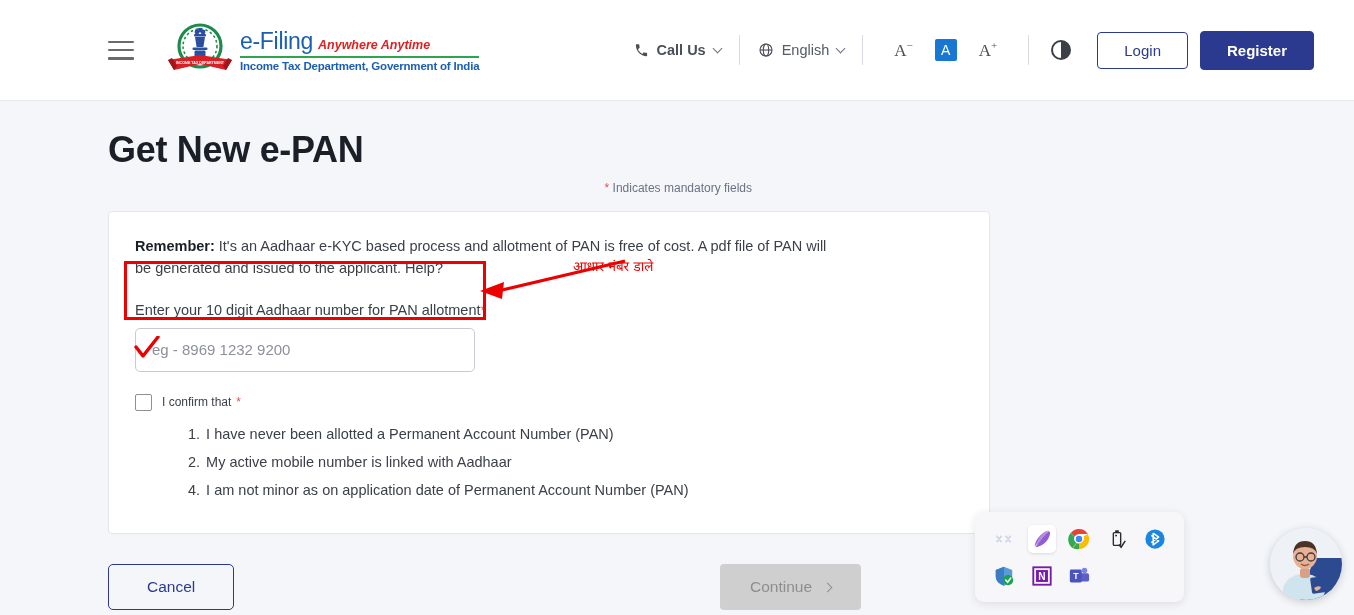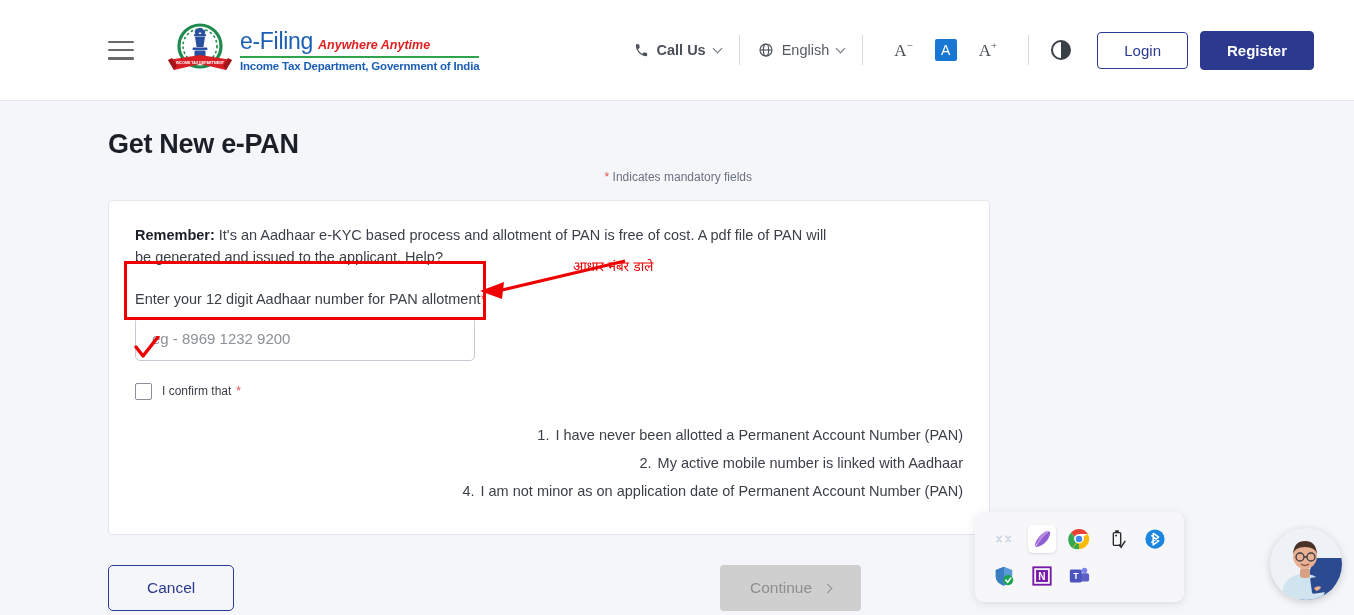--- a/index.html
+++ b/index.html
@@ -156,21 +156,21 @@
     border-radius: 4px;
     cursor: pointer;
     margin-left: 12px;
     font-family: "Liberation Sans", sans-serif;
   }
 
   
   .page { padding: 0 108px; position: relative; }
 
   .page-title {
-    font-size: 27px;
+    font-size: 36px;
     font-weight: bold;
     color: #1b1f27;
     margin-top: 28px;
     letter-spacing: -0.3px;
   }
   .mandatory {
     text-align: right;
     font-size: 12px;
     color: #6b7280;
     margin-top: 10px;
@@ -232,23 +232,22 @@
     flex: 0 0 auto;
   }
   .confirm-label {
     font-size: 12px;
     color: #3b3f47;
     margin-left: 10px;
   }
   .confirm-label .star { color: #e05252; margin-left: 5px; }
 
   .conditions {
-    margin-top: 24px;
+    margin-top: 12px;
     padding-left: 53px;
-    text-align: right;
   }
   .conditions li {
     font-size: 14.5px;
     color: #3b3f47;
     line-height: 1.6;
     list-style: none;
     margin-bottom: 5px;
   }
   .conditions li span.num { margin-right: 6px; }
 
@@ -462,21 +461,21 @@
     <span>Indicates mandatory fields</span>
   </div>
 
   <div class="card">
 
     <div class="remember">
       <b>Remember:</b><span> It's an Aadhaar e-KYC based process and allotment of PAN is free of cost. A pdf file of PAN will be generated and issued to the applicant. Help?</span>
     </div>
 
     <div class="field-label">
-      <span>Enter your 12 digit Aadhaar number for PAN allotment</span><span class="star">*</span>
+      <span>Enter your 10 digit Aadhaar number for PAN allotment</span><span class="star">*</span>
     </div>
 
     <input class="aadhaar-input" type="text" placeholder="eg - 8969 1232 9200" style="">
 
     <div class="confirm-row">
       <div class="checkbox"></div>
       <div class="confirm-label">
         <span>I confirm that</span><span class="star">*</span>
       </div>
     </div>

